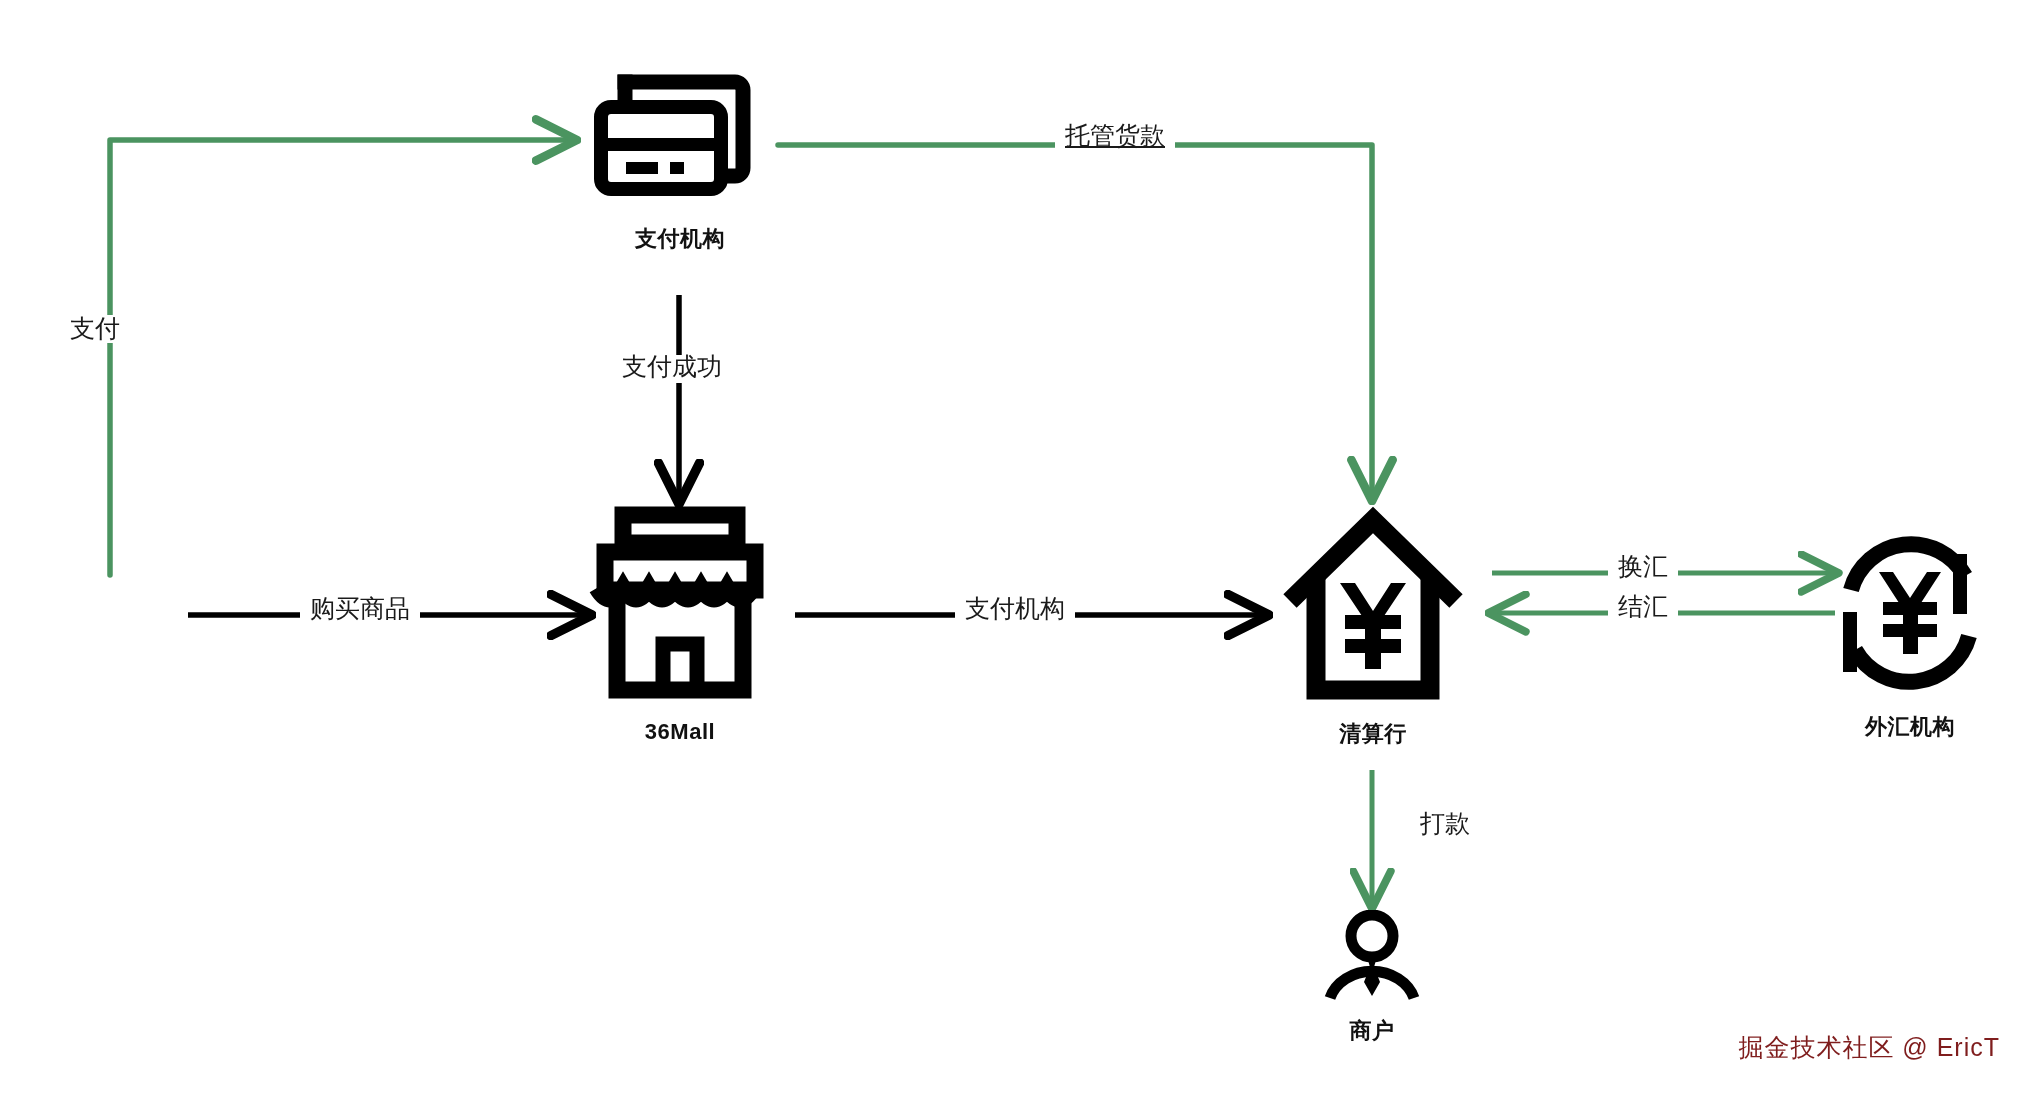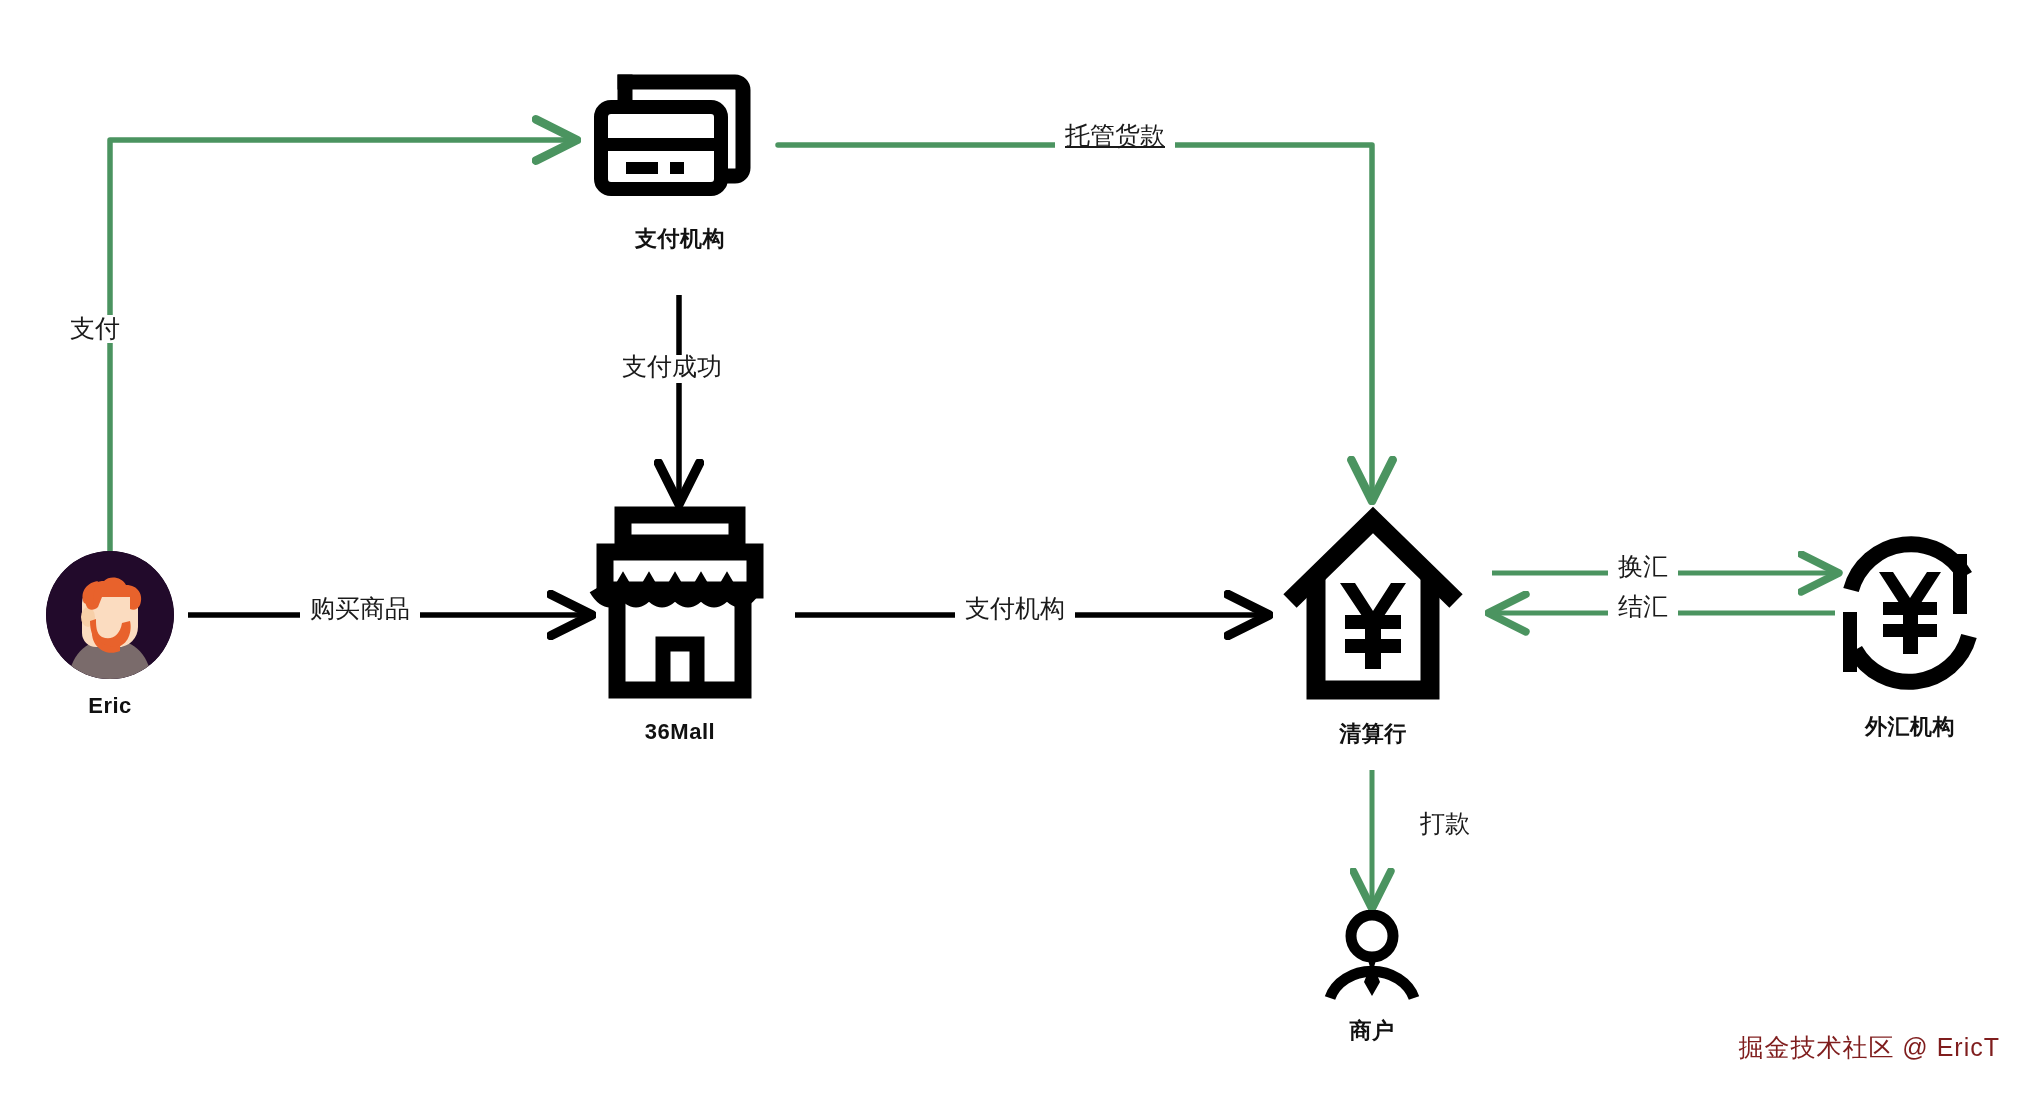--- a/index.html
+++ b/index.html
@@ -164,44 +164,20 @@
   <div class="edge-label" style="left:300px; top:595px;">购买商品</div>
 
   <div class="edge-label" style="left:955px; top:595px;">支付机构</div>
 
   <div class="edge-label" style="left:1608px; top:553px;">换汇</div>
 
   <div class="edge-label" style="left:1608px; top:593px;">结汇</div>
 
   <div class="edge-label" style="left:1410px; top:810px;">打款</div>
 
-  <div class="node" style="left:46px; top:551px; width:128px;">
-    <div class="icon-wrap">
-      <div class="avatar-circle">
-        <svg width="128" height="128" viewBox="0 0 128 128">
-          <circle cx="64" cy="64" r="64" fill="#220a2b"></circle>
-
-          <path d="M22 128 C26 100 44 88 64 88 C84 88 102 100 106 128 Z" fill="#7a6b6b"></path>
-
-          <path d="M52 78 h24 v18 h-24 z" fill="#f7cfa8"></path>
-
-          <path d="M44 40 h38 a10 10 0 0 1 10 10 v26 a20 20 0 0 1 -20 20 h-22 a14 14 0 0 1 -14 -14 v-30 a12 12 0 0 1 8 -12 z" fill="#fbdcc0"></path>
-
-          <ellipse cx="42" cy="66" rx="7" ry="10" fill="#f7cfa8"></ellipse>
-
-          <path d="M44 70 C44 92 58 100 72 96 C84 92 86 78 84 70 L76 72 C74 84 66 90 56 86 C50 83 50 74 50 68 Z" fill="#e8622c"></path>
-          <path d="M48 78 C50 92 62 98 74 94 L74 100 C60 106 46 96 46 82 Z" fill="#e8622c"></path>
-
-          <path d="M40 54 C36 40 46 30 58 30 C64 24 76 26 80 34 C92 34 98 44 94 54 C92 58 88 60 84 58 L84 46 L56 46 L52 56 C48 60 42 60 40 54 Z" fill="#e8622c"></path>
-          <path d="M38 52 C34 44 38 32 52 30 C48 38 46 46 48 56 Z" fill="#e8622c"></path>
-        </svg>
-      </div>
-    </div>
-    <div class="node-label">Eric</div>
-  </div>
 
   <div class="node" style="left:585px; top:60px; width:190px;">
     <div class="icon-wrap">
       <svg width="185" height="150" viewBox="0 0 185 150">
 
         <path d="M37 22 h110 a8 8 0 0 1 8 8 v78 a8 8 0 0 1 -8 8 h-16" fill="none" stroke="#000000" stroke-width="15" stroke-linecap="square" stroke-linejoin="miter"></path>
         <path d="M37 22 v22" fill="none" stroke="#000000" stroke-width="15" stroke-linecap="square"></path>
 
         <rect x="13" y="47" width="120" height="82" rx="10" ry="10" fill="#ffffff" stroke="#000000" stroke-width="14"></rect>
 

